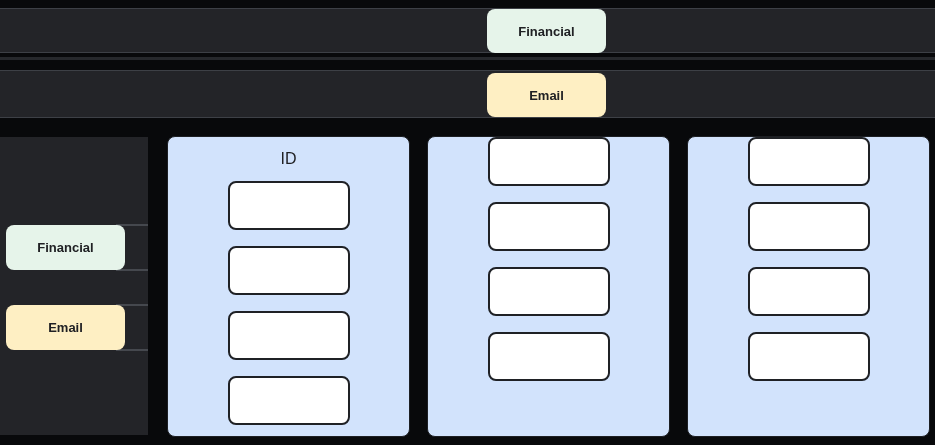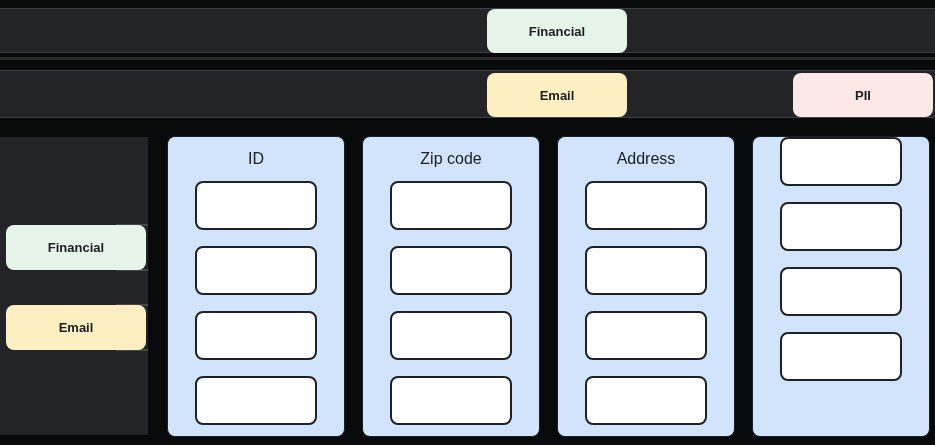--- a/index.html
+++ b/index.html
@@ -26,21 +26,21 @@
   .lane-top { top: 8px; height: 45px; }
   .lane-bottom { top: 70px; height: 48px; }
   .lane-divider {
     position: absolute;
     left: 0; top: 57px;
     width: 935px; height: 3px;
     background: var(--divider_bg, #26282c);
   }
   .chip {
     position: absolute;
-    width: 140px;
+    width: 119px;
     height: 44px;
     border-radius: 8px;
     display: flex;
     align-items: center;
     justify-content: center;
     font-size: 13px;
     font-weight: bold;
     color: var(--text_dark, #202124);
     box-sizing: border-box;
     cursor: grab;
@@ -115,21 +115,20 @@
 <div class="canvas">
 
   <div class="lane lane-top">
     <div class="chip chip-financial" style="left:487px; top:0;">Financial</div>
   </div>
 
   <div class="lane-divider"></div>
 
   <div class="lane lane-bottom">
     <div class="chip chip-email" style="left:487px; top:2px;">Email</div>
-    <div class="chip chip-pii" style="left:793px; top:2px;">PII</div>
   </div>
 
   <div class="sidebar">
     <div class="row-slot row-slot-1"></div>
     <div class="row-slot row-slot-2"></div>
     <div class="chip chip-financial">Financial</div>
     <div class="chip chip-email">Email</div>
   </div>
 
   <div class="table">
@@ -137,33 +136,23 @@
     <div class="col">
       <div class="col-header">ID</div>
       <div class="cells">
         <div class="cell"></div>
         <div class="cell"></div>
         <div class="cell"></div>
         <div class="cell"></div>
       </div>
     </div>
 
-    <div class="col">
-      <div class="col-header">Zip code</div>
-      <div class="cells">
-        <div class="cell"></div>
-        <div class="cell"></div>
-        <div class="cell"></div>
-        <div class="cell"></div>
-      </div>
-    </div>
 
 
     <div class="col">
-      <div class="col-header">Address</div>
       <div class="cells">
         <div class="cell"></div>
         <div class="cell"></div>
         <div class="cell"></div>
         <div class="cell"></div>
       </div>
     </div>
 
     <div class="col">
       <div class="cells">

